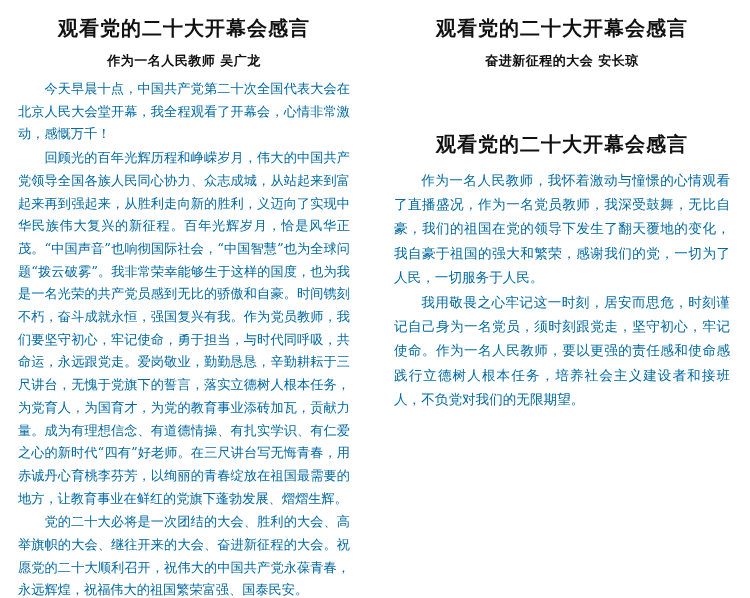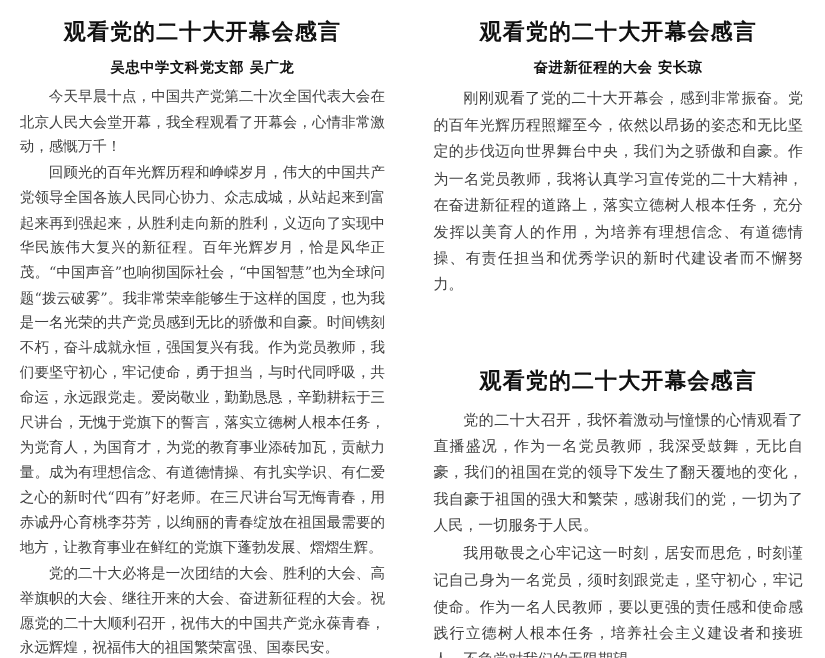--- a/index.html
+++ b/index.html
@@ -51,71 +51,68 @@
     color: #111;
     margin-bottom: 8px;
     letter-spacing: 0.5px;
   }
   .byline-name {
   }
   .article-body p {
     margin: 0 0 1px 0;
     font-size: 13.2px;
     line-height: 1.72;
-    color: #404040;
+    color: #0369a1;
     text-align: justify;
     text-indent: 2em;
     text-justify: inter-ideograph;
   }
   .col-right .article-body p {
     font-size: 13.6px;
     line-height: 1.78;
   }
   .spacer-lg { height: 30px; }
 </style>
 </head>
 <body>
 
 <div class="page">
 
   <div class="col col-left">
 
     <div class="article">
       <div class="article-title">观看党的二十大开幕会感言</div>
       <div class="article-byline">
-        <span>吴忠中学文科党支部</span>
+        <span>作为一名人民教师</span>
         <span class="byline-name">吴广龙</span>
       </div>
       <div class="article-body">
         <p>今天早晨十点，中国共产党第二十次全国代表大会在北京人民大会堂开幕，我全程观看了开幕会，心情非常激动，感慨万千！</p>
         <p>回顾光的百年光辉历程和峥嵘岁月，伟大的中国共产党领导全国各族人民同心协力、众志成城，从站起来到富起来再到强起来，从胜利走向新的胜利，义迈向了实现中华民族伟大复兴的新征程。百年光辉岁月，恰是风华正茂。“中国声音”也响彻国际社会，“中国智慧”也为全球问题“拨云破雾”。我非常荣幸能够生于这样的国度，也为我是一名光荣的共产党员感到无比的骄傲和自豪。时间镌刻不朽，奋斗成就永恒，强国复兴有我。作为党员教师，我们要坚守初心，牢记使命，勇于担当，与时代同呼吸，共命运，永远跟党走。爱岗敬业，勤勤恳恳，辛勤耕耘于三尺讲台，无愧于党旗下的誓言，落实立德树人根本任务，为党育人，为国育才，为党的教育事业添砖加瓦，贡献力量。成为有理想信念、有道德情操、有扎实学识、有仁爱之心的新时代“四有”好老师。在三尺讲台写无悔青春，用赤诚丹心育桃李芬芳，以绚丽的青春绽放在祖国最需要的地方，让教育事业在鲜红的党旗下蓬勃发展、熠熠生辉。</p>
         <p>党的二十大必将是一次团结的大会、胜利的大会、高举旗帜的大会、继往开来的大会、奋进新征程的大会。祝愿党的二十大顺利召开，祝伟大的中国共产党永葆青春，永远辉煌，祝福伟大的祖国繁荣富强、国泰民安。</p>
       </div>
     </div>
 
   </div>
 
   <div class="col col-right">
 
     <div class="article">
       <div class="article-title">观看党的二十大开幕会感言</div>
       <div class="article-byline">
         <span>奋进新征程的大会</span>
         <span class="byline-name">安长琼</span>
       </div>
-      <div class="article-body">
-        <p>刚刚观看了党的二十大开幕会，感到非常振奋。党的百年光辉历程照耀至今，依然以昂扬的姿态和无比坚定的步伐迈向世界舞台中央，我们为之骄傲和自豪。作为一名党员教师，我将认真学习宣传党的二十大精神，在奋进新征程的道路上，落实立德树人根本任务，充分发挥以美育人的作用，为培养有理想信念、有道德情操、有责任担当和优秀学识的新时代建设者而不懈努力。</p>
-      </div>
     </div>
 
     <div class="spacer-lg"></div>
 
     <div class="article">
       <div class="article-title">观看党的二十大开幕会感言</div>
       <div class="article-body">
-        <p>党的二十大召开，我怀着激动与憧憬的心情观看了直播盛况，作为一名党员教师，我深受鼓舞，无比自豪，我们的祖国在党的领导下发生了翻天覆地的变化，我自豪于祖国的强大和繁荣，感谢我们的党，一切为了人民，一切服务于人民。</p>
+        <p>作为一名人民教师，我怀着激动与憧憬的心情观看了直播盛况，作为一名党员教师，我深受鼓舞，无比自豪，我们的祖国在党的领导下发生了翻天覆地的变化，我自豪于祖国的强大和繁荣，感谢我们的党，一切为了人民，一切服务于人民。</p>
         <p>我用敬畏之心牢记这一时刻，居安而思危，时刻谨记自己身为一名党员，须时刻跟党走，坚守初心，牢记使命。作为一名人民教师，要以更强的责任感和使命感践行立德树人根本任务，培养社会主义建设者和接班人，不负党对我们的无限期望。</p>
       </div>
     </div>
 
   </div>
 
 </div>
 
 </body></html>

